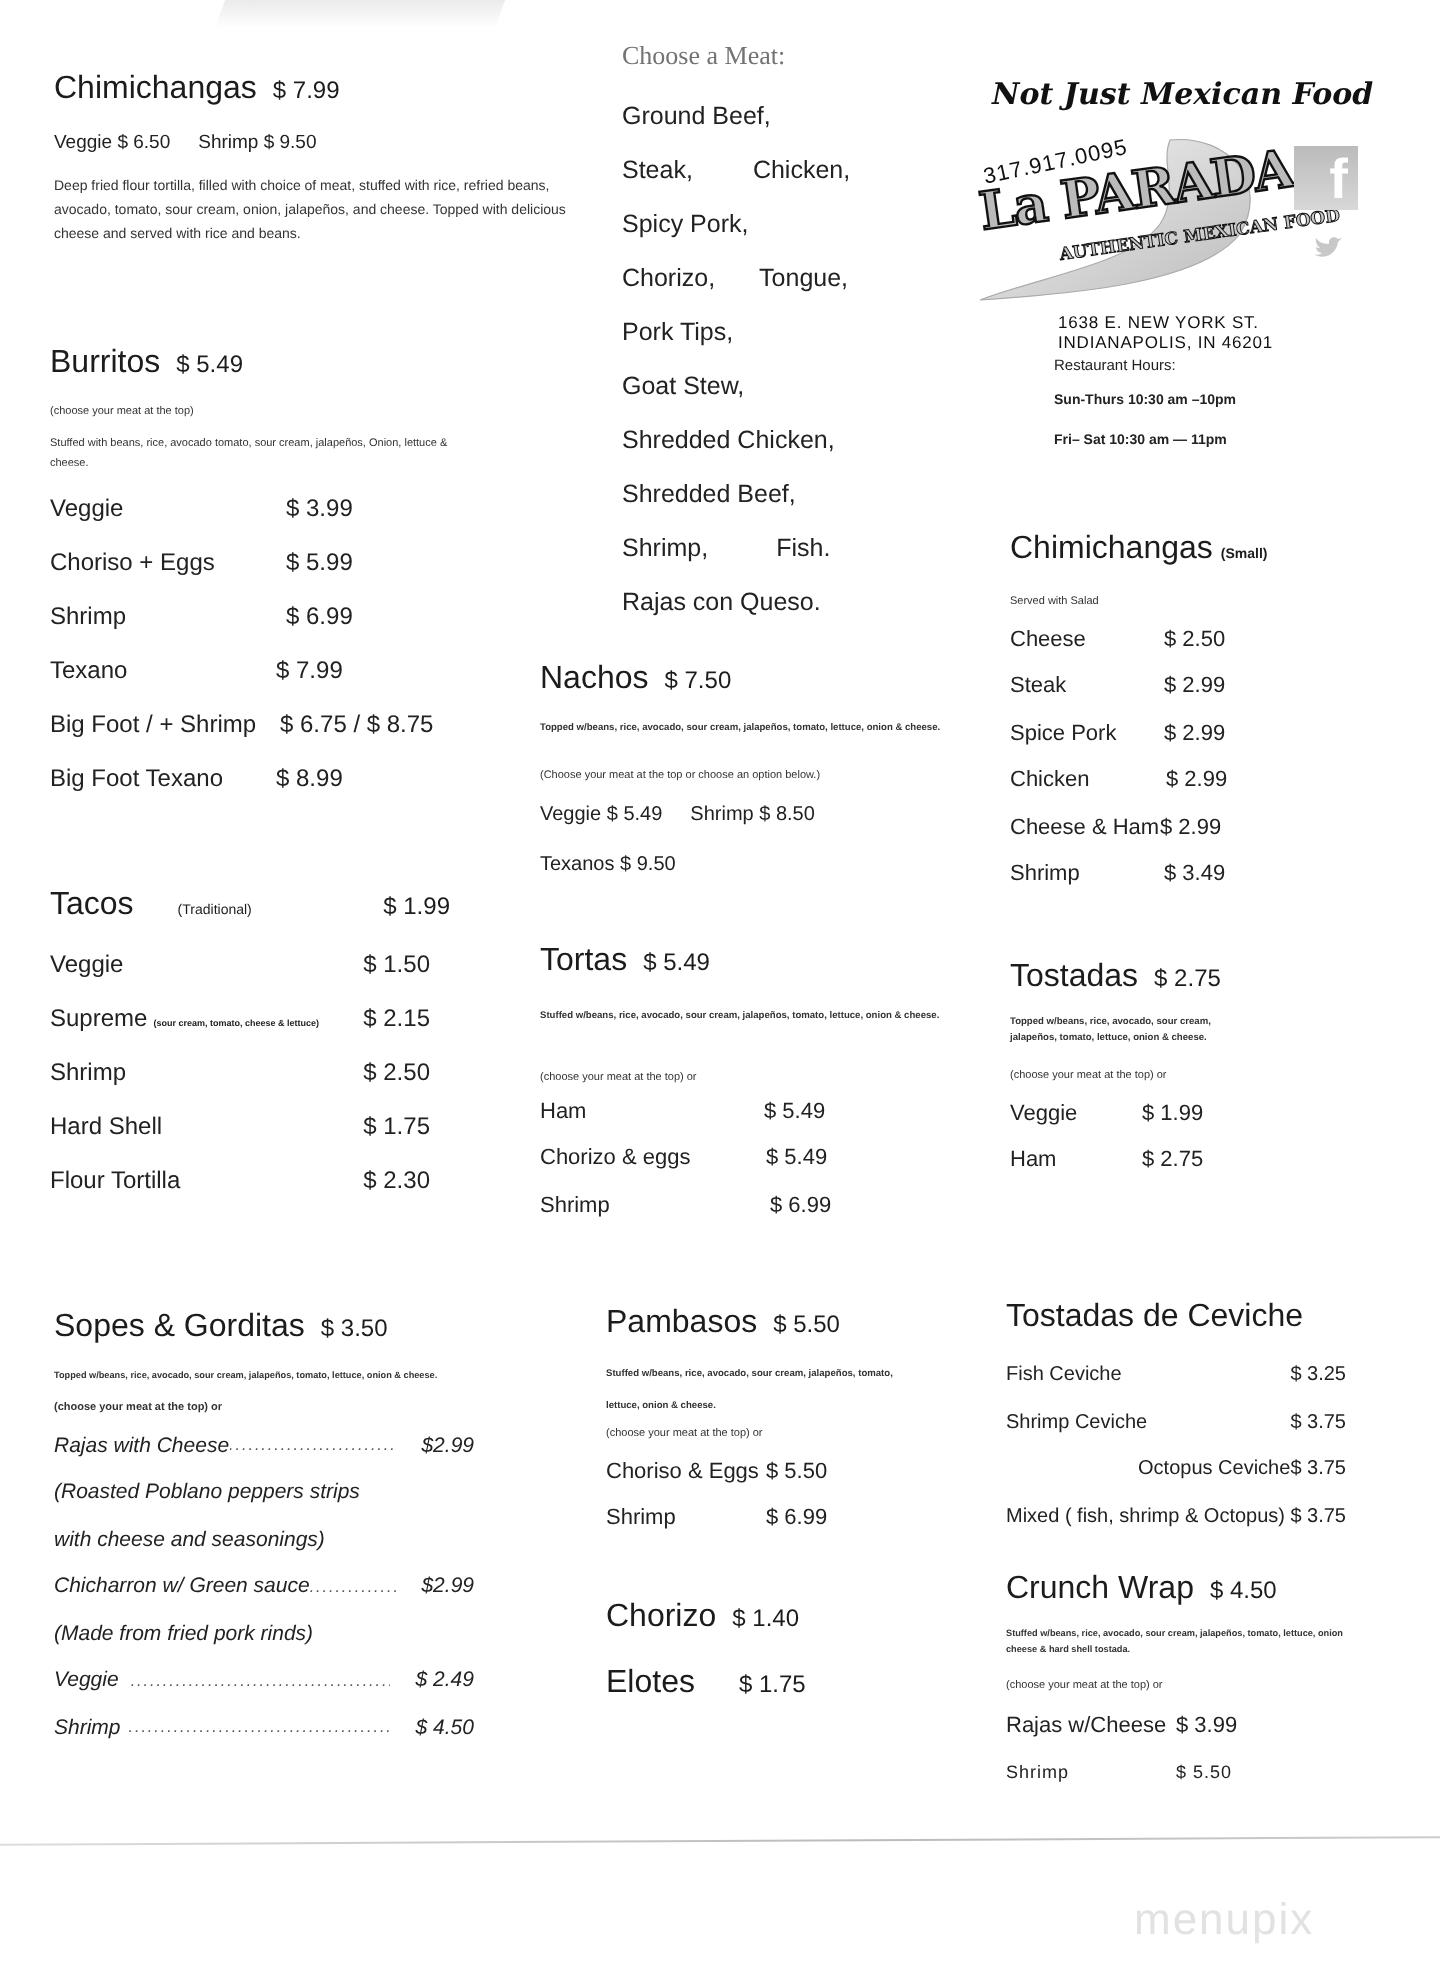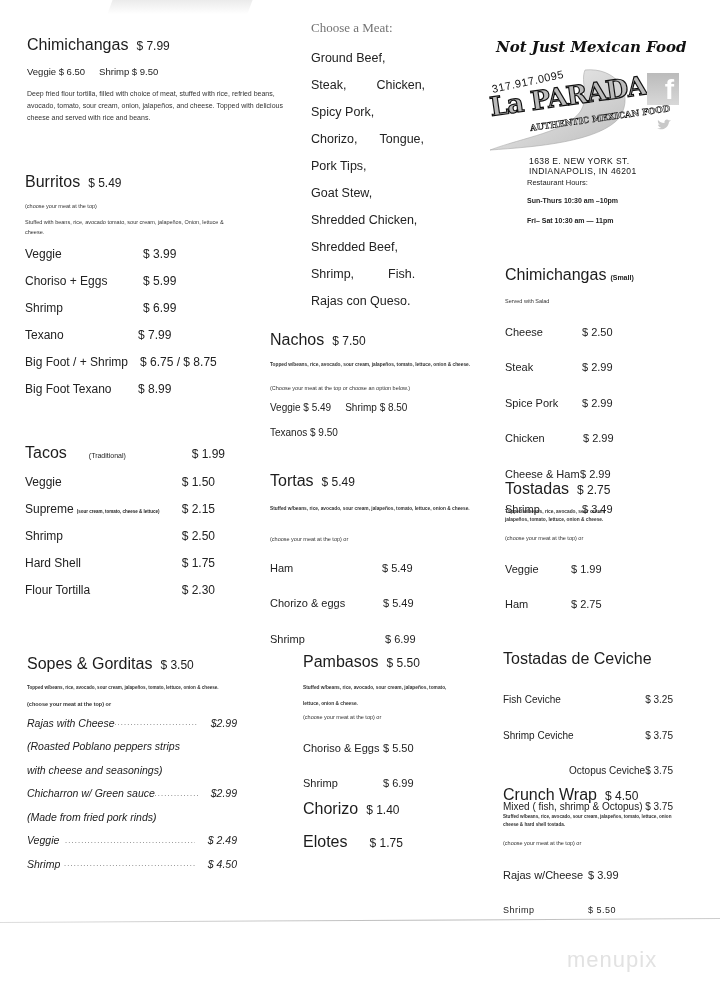--- a/index.html
+++ b/index.html
@@ -4,21 +4,21 @@
 <style>
   * { box-sizing: border-box; margin: 0; padding: 0; }
   body { width: 720px; height: 990px; background: #ffffff; font-family: "Liberation Sans", sans-serif; color: #222; position: relative; overflow: hidden; }
   .abs { position: absolute; }
   .h { font-size: 16px; color: #1c1c1c; }
   .h .p { font-size: 12px; margin-left: 8px; }
   .sm { font-size: 7px; color: #333; line-height: 12px; }
   .xs { font-size: 5.5px; color: #333; font-weight: bold; line-height: 10px; }
   .row { display: flex; font-size: 12px; color: #222; height: 27px; align-items: center; }
   .row .n { width: 118px; }
-  .row2 { display: flex; font-size: 11px; color: #222; height: 23.5px; align-items: center; margin-top: 12px; }
+  .row2 { display: flex; font-size: 11px; color: #222; height: 23.5px; align-items: center; }
   .meat { font-size: 12.5px; height: 27px; display: flex; align-items: center; color: #222; }
   .meat span + span { margin-left: 30px; }
   .dots { font-size: 10.5px; display: flex; height: 23.5px; align-items: center; white-space: nowrap; font-style: italic; }
   .dots .n { flex: 0 0 auto; }
   .dots .d { flex: 1 1 auto; overflow: hidden; letter-spacing: 1px; color: #555; font-size: 8px; }
   .dots .pr { flex: 0 0 auto; margin-left: 13px; }
   .logo-script { font-family: "DejaVu Serif", serif; font-weight: bold; font-style: italic; font-size: 15px; color: #111; }
   .shade { position: absolute; top: 0; left: 110px; width: 140px; height: 14px; background: linear-gradient(180deg, #ddd, #fff); transform: skewX(-20deg); opacity: .6; }
 </style>
 </head>

